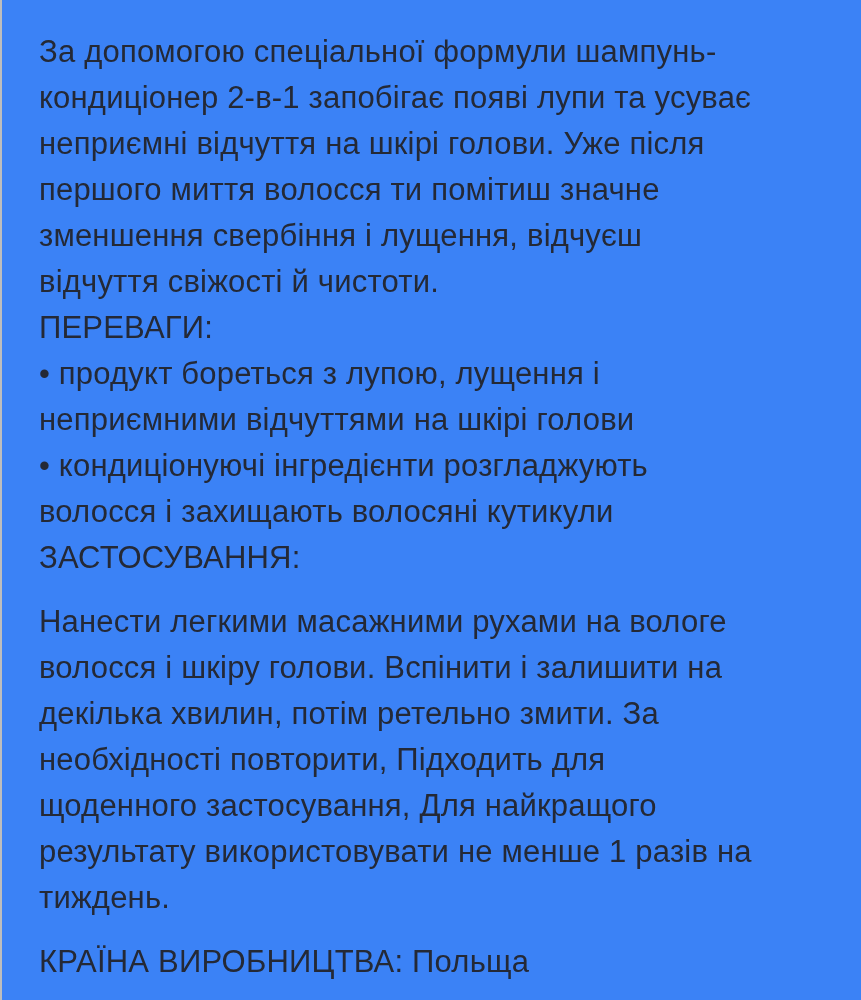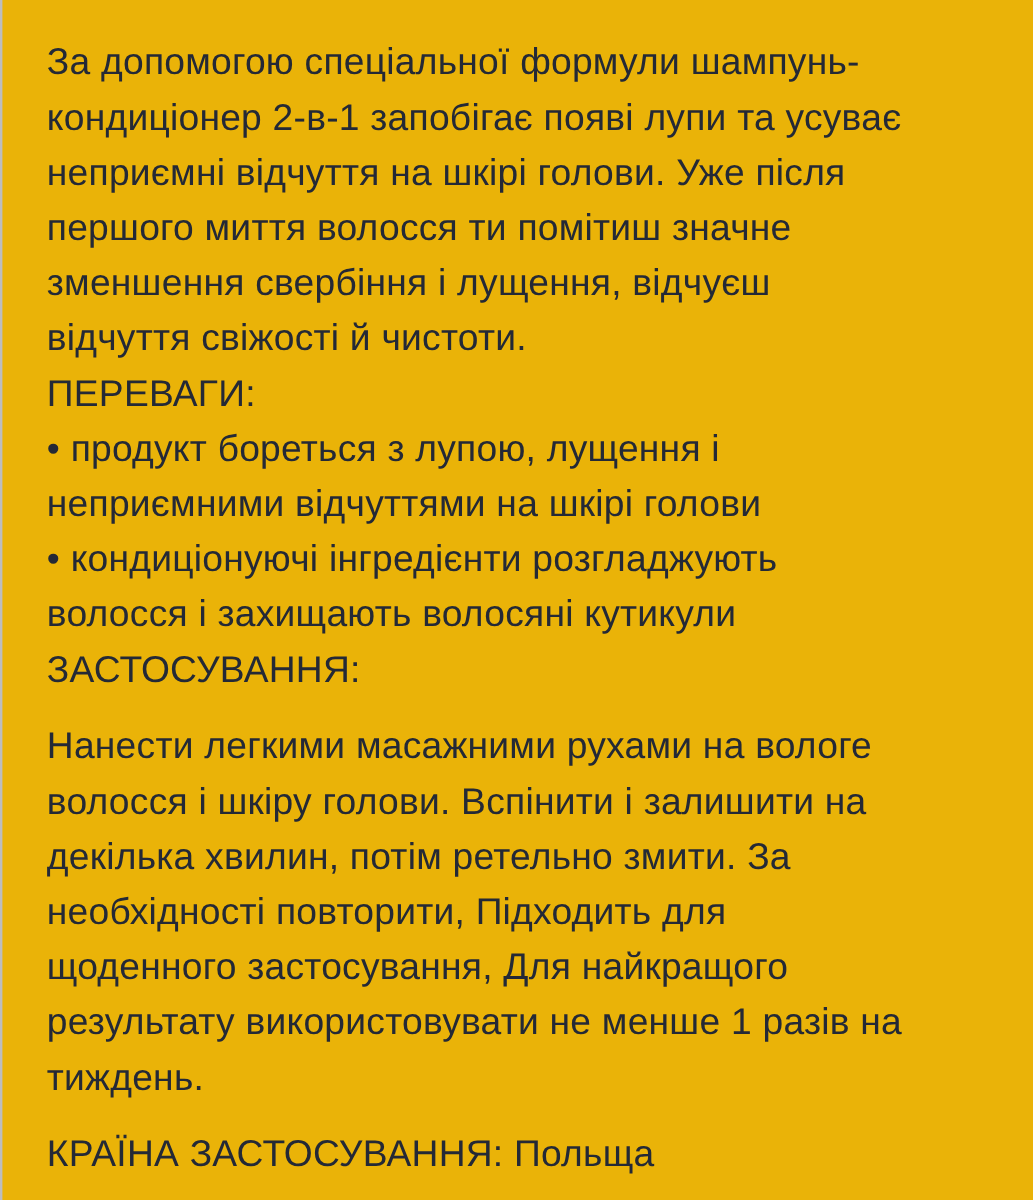--- a/index.html
+++ b/index.html
@@ -4,21 +4,21 @@
 <style>
   html, body {
     margin: 0;
     padding: 0;
     background: #ffffff;
   }
   .page {
     position: relative;
     width: 861px;
     height: 1000px;
-    background: #eab308;
+    background: #3b82f6;
     box-sizing: border-box;
     overflow: hidden;
     font-family: "Liberation Sans", "DejaVu Sans", sans-serif;
   }
   .left-edge {
     position: absolute;
     left: 0;
     top: 0;
     width: 2px;
     height: 1000px;
@@ -59,15 +59,15 @@
 • кондиціонуючі інгредієнти розгладжують
 волосся і захищають волосяні кутикули
 ЗАСТОСУВАННЯ:</p>
     <p class="text-block spaced">Нанести легкими масажними рухами на вологе
 волосся і шкіру голови. Вспінити і залишити на
 декілька хвилин, потім ретельно змити. За
 необхідності повторити, Підходить для
 щоденного застосування, Для найкращого
 результату використовувати не менше 1 разів на
 тиждень.</p>
-    <p class="text-block spaced">КРАЇНА ЗАСТОСУВАННЯ: Польща</p>
+    <p class="text-block spaced">КРАЇНА ВИРОБНИЦТВА: Польща</p>
   </main>
 </div>
 
 </body></html>

